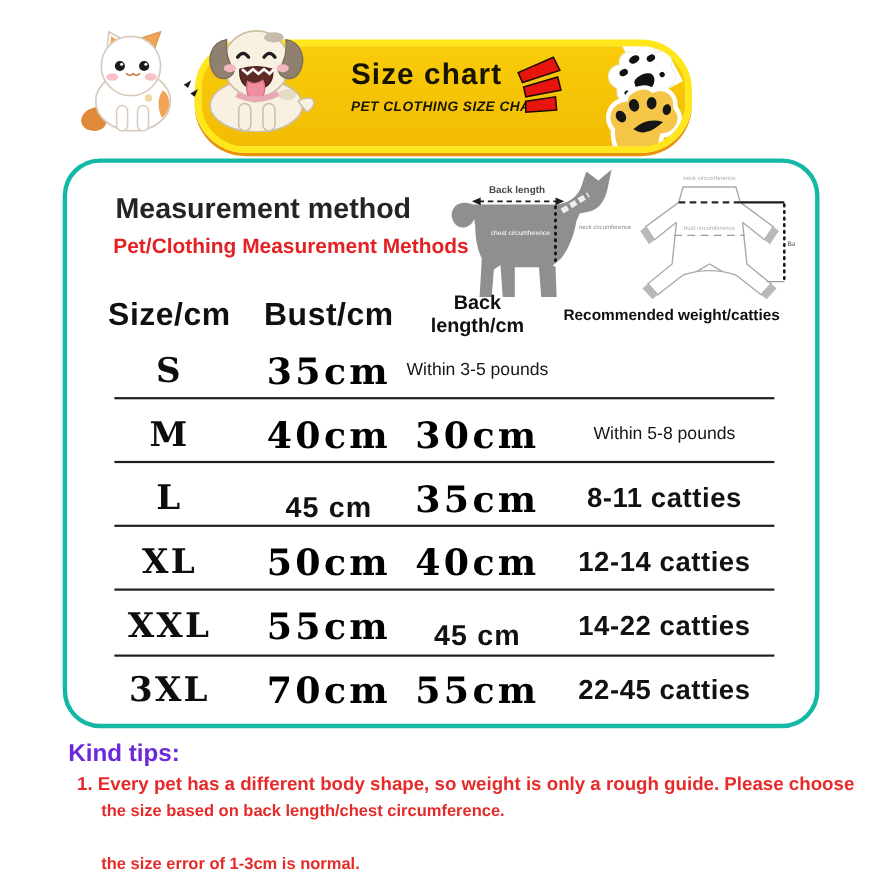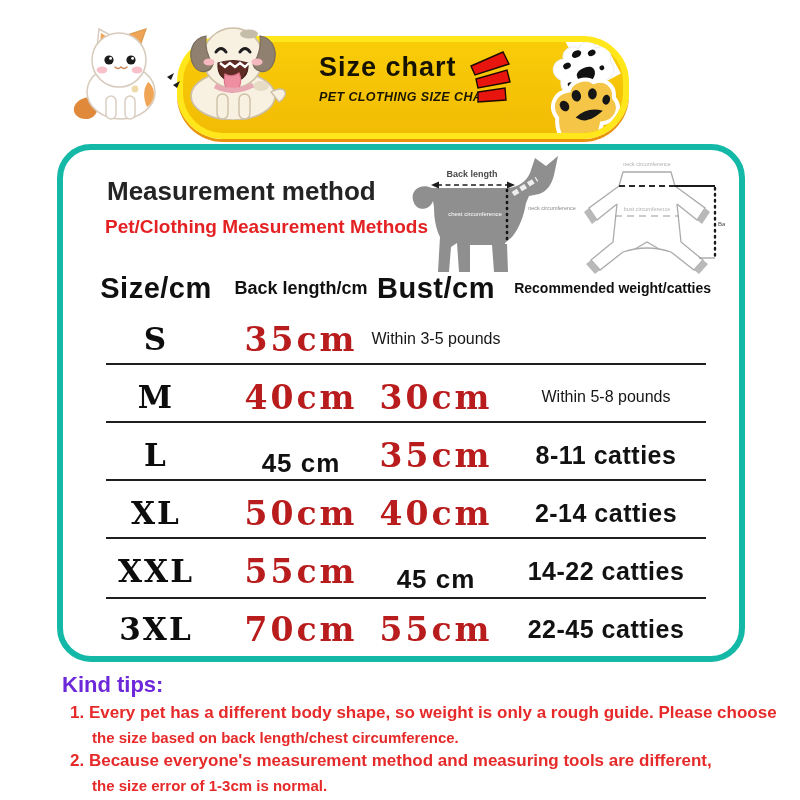--- a/index.html
+++ b/index.html
@@ -17,38 +17,38 @@
                    color:#1b1600;letter-spacing:.4px;white-space:nowrap;}
   .scribble{position:absolute;left:276px;top:6px;}
   .paw-spotted{position:absolute;left:358px;top:-6px;}
   .paw-tan{position:absolute;left:362px;top:34px;}
   .cat-illu{position:absolute;left:68px;top:27px;z-index:3;}
   .dog-illu{position:absolute;left:161px;top:26px;z-index:3;}
   .sparkles{position:absolute;left:166px;top:70px;z-index:4;}
 
   
   .card{position:absolute;left:57px;top:144px;width:688px;height:518px;
-        background:#fff;border:6px solid #14b8a6;border-radius:34px;box-sizing:border-box;}
+        background:#fff;border:4px solid #14b8a6;border-radius:34px;box-sizing:border-box;}
   .mm-heading{position:absolute;left:44px;top:26px;font-size:26px;font-weight:600;color:#242424;}
   .mm-subheading{position:absolute;left:42px;top:66px;font-size:19px;font-weight:700;color:#E42123;}
   .dog-diagram{position:absolute;left:334px;top:2px;}
   .garment-diagram{position:absolute;left:504px;top:6px;}
 
   
   .thead,.trow{position:absolute;left:18px;width:630px;display:grid;
                grid-template-columns:150px 140px 130px 210px;align-items:center;}
   .thead{top:114px;height:48px;}
   .th{text-align:center;font-weight:700;color:#101010;}
   .th.big{font-size:29px;letter-spacing:.5px;}
   .th.mid{font-size:18px;}
   .th.small{font-size:14px;text-align:right;}
   .trow{height:58px;}
   .td{text-align:center;}
   .serif-val{font-family:"DejaVu Serif","Liberation Serif",serif;font-weight:700;
-             font-size:33px;letter-spacing:3px;color:#b91c1c;}
+             font-size:33px;letter-spacing:3px;color:#000000;}
   .size-val{font-family:"DejaVu Serif","Liberation Serif",serif;font-weight:700;
             font-size:31px;letter-spacing:2px;color:#0d0d0d;}
   .sans-val{font-family:"Liberation Sans",sans-serif;font-weight:600;font-size:26px;
             letter-spacing:1px;color:#111;margin-top:16px;}
   .weight-small{font-size:16px;font-weight:400;color:#161616;}
   .weight-large{font-size:25px;font-weight:700;letter-spacing:.5px;color:#121212;}
   .hline{position:absolute;left:43px;width:600px;height:2px;background:#1f1f1f;}
 
   
   .tips-heading{position:absolute;left:62px;top:672px;font-size:22px;font-weight:700;color:#6d28d9;}
@@ -188,22 +188,22 @@
       <path d="M48,60 L112,60" stroke="#9a9a9a" stroke-width="1.2" stroke-dasharray="7,5"></path>
       <text x="80" y="55" font-size="5.5" fill="#B0B0B0" text-anchor="middle">bust circumference</text>
       <path d="M108,30 L148,30" stroke="#1a1a1a" stroke-width="2.2"></path>
       <path d="M148,32 L148,102" stroke="#1a1a1a" stroke-width="2.4" stroke-dasharray="1.5,4.5" stroke-linecap="round"></path>
       <path d="M132,102 L148,102" stroke="#9a9a9a" stroke-width="1.2"></path>
       <text x="151" y="70" font-size="6" fill="#4a4a4a">Back length</text>
     </svg>
 
     <div class="thead">
       <div class="th big">Size/cm</div>
+      <div class="th big">Bust/cm</div>
       <div class="th mid">Back length/cm</div>
-      <div class="th big">Bust/cm</div>
       <div class="th small">Recommended weight/catties</div>
     </div>
 
     <div class="trow" style="top:160px">
       <div class="td size-val">S</div>
       <div class="td serif-val">35cm</div>
       <div class="td weight-small">Within 3-5 pounds</div>
     </div>
     <div class="trow" style="top:218px">
       <div class="td size-val">M</div>
@@ -214,21 +214,21 @@
     <div class="trow" style="top:276px">
       <div class="td size-val">L</div>
       <div class="td sans-val">45 cm</div>
       <div class="td serif-val">35cm</div>
       <div class="td weight-large">8-11 catties</div>
     </div>
     <div class="trow" style="top:334px">
       <div class="td size-val">XL</div>
       <div class="td serif-val">50cm</div>
       <div class="td serif-val">40cm</div>
-      <div class="td weight-large">2-14 catties</div>
+      <div class="td weight-large">12-14 catties</div>
     </div>
     <div class="trow" style="top:392px">
       <div class="td size-val">XXL</div>
       <div class="td serif-val">55cm</div>
       <div class="td sans-val">45 cm</div>
       <div class="td weight-large">14-22 catties</div>
     </div>
     <div class="trow" style="top:450px">
       <div class="td size-val">3XL</div>
       <div class="td serif-val">70cm</div>
@@ -239,16 +239,15 @@
     <div class="hline" style="top:213px"></div>
     <div class="hline" style="top:271px"></div>
     <div class="hline" style="top:329px"></div>
     <div class="hline" style="top:387px"></div>
     <div class="hline" style="top:447px"></div>
   </div>
 
   <div class="tips-heading">Kind tips:</div>
   <div class="tip-main" style="top:703px">1. Every pet has a different body shape, so weight is only a rough guide. Please choose</div>
   <div class="tip-sub" style="top:729px">the size based on back length/chest circumference.</div>
-  <div class="tip-main" style="top:751px">2. Because everyone's measurement method and measuring tools are different,</div>
   <div class="tip-sub" style="top:777px">the size error of 1-3cm is normal.</div>
 
 </div>
 
 </body></html>

